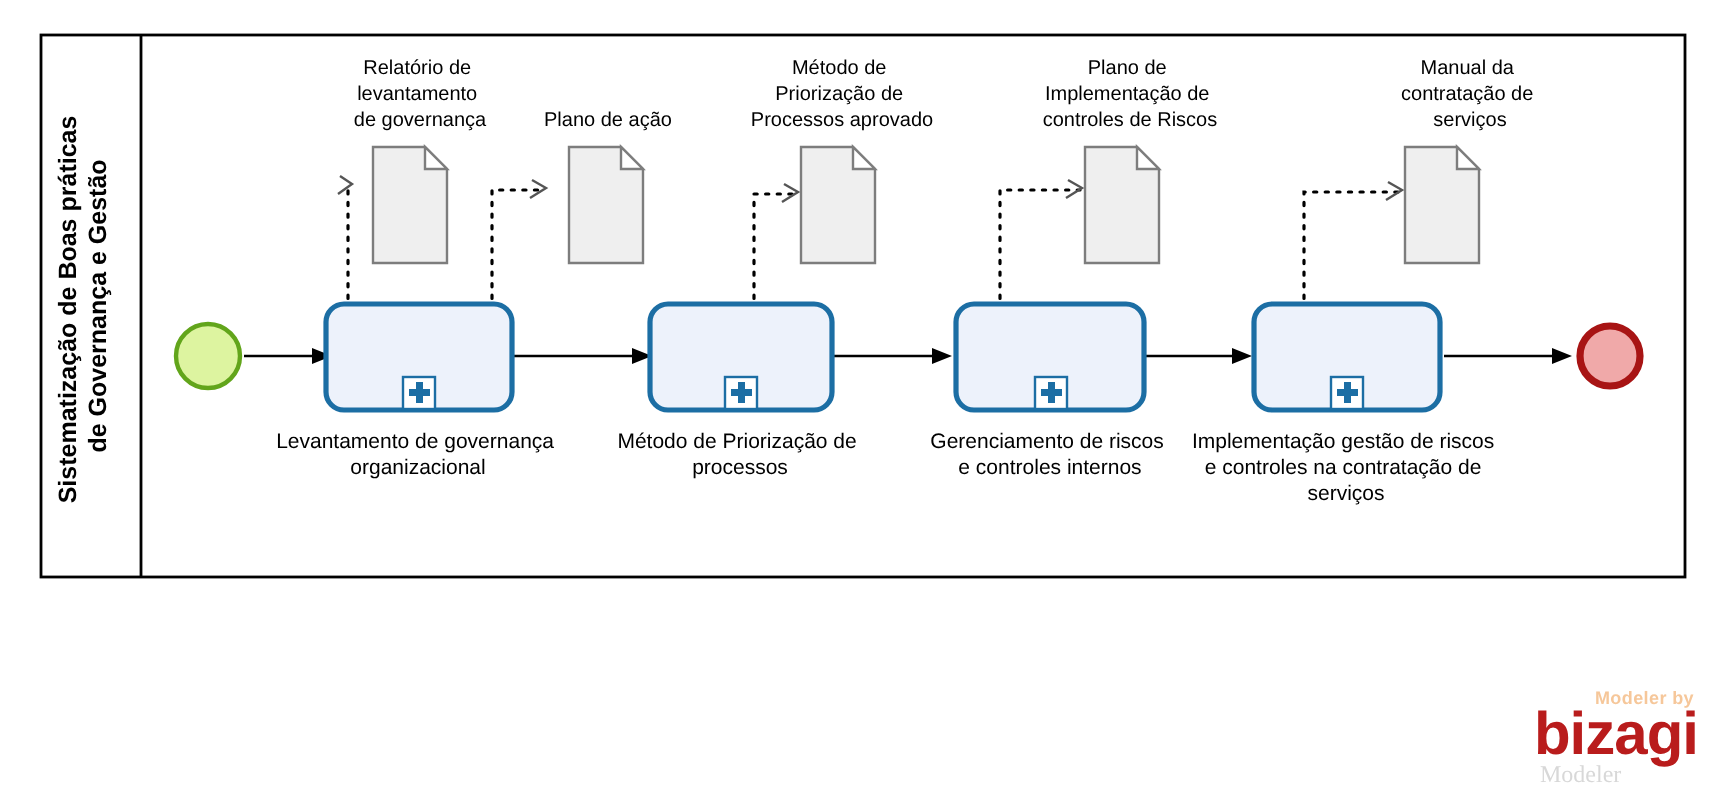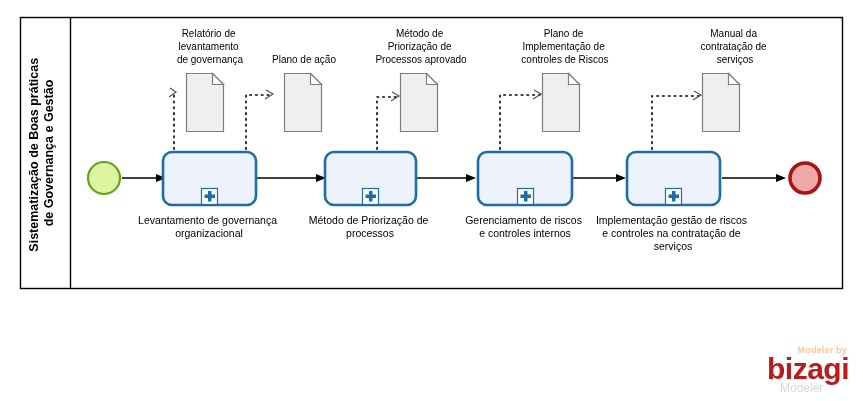--- a/index.html
+++ b/index.html
@@ -126,25 +126,25 @@
   }
   .wm-brand {
     font-family: "Liberation Sans", sans-serif;
     font-size: 30px;
     font-weight: bold;
     color: #b91c1c;
     line-height: 0.92;
     letter-spacing: -0.5px;
   }
   .wm-modeler {
-    font-family: Liberation Sans, sans-serif;
+    font-family: Liberation Serif, serif;
     font-size: 12px;
     color: #d8d8d8;
     text-align: left;
-    margin-left: 13px;
+    margin-left: 3px;
     margin-top: -2px;
   }
 </style>
 </head>
 <body>
 
 <div id="canvas">
 
   <svg id="diagram-svg" width="863" height="401" viewBox="0 0 863 401">
 

